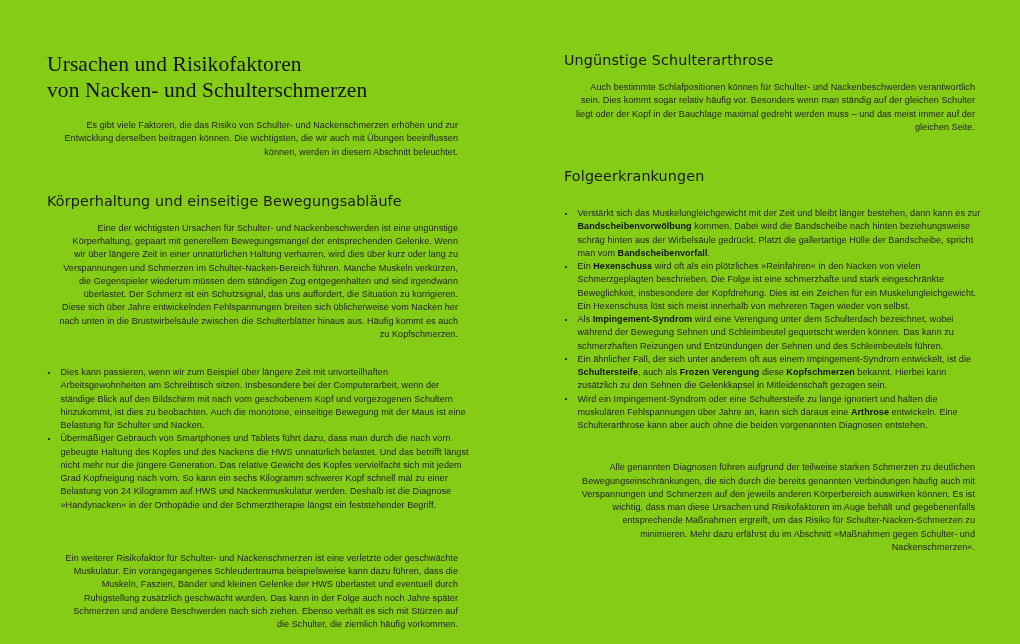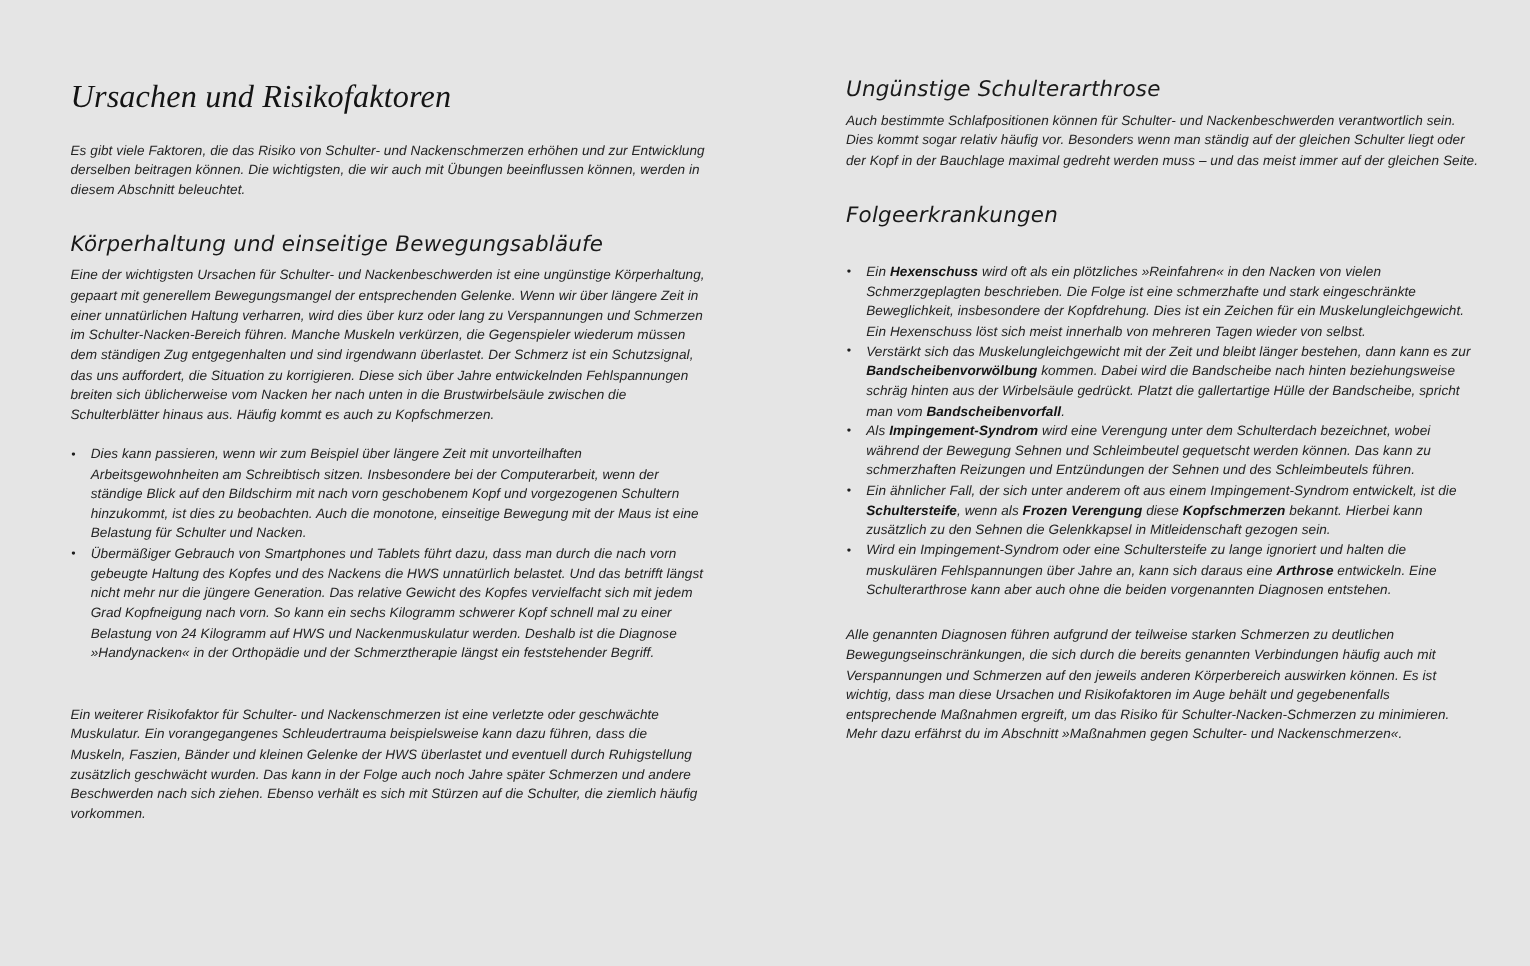--- a/index.html
+++ b/index.html
@@ -13,22 +13,21 @@
     position: relative;
     overflow: hidden;
     font-family: "Liberation Sans", sans-serif;
     color: #1b1b1b;
     -webkit-font-smoothing: antialiased;
   }
 
   .page {
     position: absolute;
     inset: 0;
-    background: #e5e5e5;
-    font-style: italic;
+    background: #84cc16;
   }
 
   .spread {
     position: absolute;
     left: 0;
     top: 0;
     width: 1020px;
     height: 644px;
   }
 
@@ -63,21 +62,22 @@
     margin: 0 0 5px 0;
   }
 
   
   p.body {
     font-size: 9.05px;
     line-height: 13.25px;
     font-weight: 400;
     letter-spacing: 0.005em;
     color: #242424;
-    margin: 0;
+    margin: 12px;
+    text-align: right;
   }
 
   .gap-sm  { height: 13px; }
   .gap-md  { height: 17px; }
   .gap-lg  { height: 22px; }
   .gap-xl  { height: 28px; }
 
   
   ul.bullets {
     list-style: none;
@@ -140,20 +140,21 @@
 </head>
 <body>
 
 <div class="page">
   <div class="spread">
 
     <div class="col col-left">
 
       <h1 class="doc-title">
         <span class="ttl-line">Ursachen und Risikofaktoren</span>
+        <span class="ttl-line">von Nacken- und Schulterschmerzen</span>
       </h1>
 
       <p class="body">Es gibt viele Faktoren, die das Risiko von Schulter- und Nackenschmerzen erhöhen und zur Entwicklung derselben beitragen können. Die wichtigsten, die wir auch mit Übungen beeinflussen können, werden in diesem Abschnitt beleuchtet.</p>
 
       <div class="gap-lg"></div>
 
       <h2 class="sec-head">Körperhaltung und einseitige Bewegungsabläufe</h2>
       <p class="body">Eine der wichtigsten Ursachen für Schulter- und Nackenbeschwerden ist eine ungünstige Körperhaltung, gepaart mit generellem Bewegungsmangel der entsprechenden Gelenke. Wenn wir über längere Zeit in einer unnatürlichen Haltung verharren, wird dies über kurz oder lang zu Verspannungen und Schmerzen im Schulter-Nacken-Bereich führen. Manche Muskeln verkürzen, die Gegenspieler wiederum müssen dem ständigen Zug entgegenhalten und sind irgendwann überlastet. Der Schmerz ist ein Schutzsignal, das uns auffordert, die Situation zu korrigieren. Diese sich über Jahre entwickelnden Fehlspannungen breiten sich üblicherweise vom Nacken her nach unten in die Brustwirbelsäule zwischen die Schulterblätter hinaus aus. Häufig kommt es auch zu Kopfschmerzen.</p>
 
       <div class="gap-sm"></div>
@@ -173,24 +174,24 @@
       <h2 class="sec-head">Ungünstige Schulterarthrose</h2>
       <p class="body">Auch bestimmte Schlafpositionen können für Schulter- und Nackenbeschwerden verantwortlich sein. Dies kommt sogar relativ häufig vor. Besonders wenn man ständig auf der gleichen Schulter liegt oder der Kopf in der Bauchlage maximal gedreht werden muss – und das meist immer auf der gleichen Seite.</p>
 
       <div class="gap-lg"></div>
 
       <h2 class="sec-head">Folgeerkrankungen</h2>
 
       <div class="gap-md"></div>
 
       <ul class="bullets tight">
+          <li><span>Verstärkt sich das Muskelungleichgewicht mit der Zeit und bleibt länger bestehen, dann kann es zur </span><b>Bandscheibenvorwölbung</b><span> kommen. Dabei wird die Bandscheibe nach hinten beziehungsweise schräg hinten aus der Wirbelsäule gedrückt. Platzt die gallertartige Hülle der Bandscheibe, spricht man vom </span><b>Bandscheibenvorfall</b><span>.</span></li>
           <li><span>Ein </span><b>Hexenschuss</b><span> wird oft als ein plötzliches »Reinfahren« in den Nacken von vielen Schmerzgeplagten beschrieben. Die Folge ist eine schmerzhafte und stark eingeschränkte Beweglichkeit, insbesondere der Kopfdrehung. Dies ist ein Zeichen für ein Muskelungleichgewicht. Ein Hexenschuss löst sich meist innerhalb von mehreren Tagen wieder von selbst.</span></li>
-          <li><span>Verstärkt sich das Muskelungleichgewicht mit der Zeit und bleibt länger bestehen, dann kann es zur </span><b>Bandscheibenvorwölbung</b><span> kommen. Dabei wird die Bandscheibe nach hinten beziehungsweise schräg hinten aus der Wirbelsäule gedrückt. Platzt die gallertartige Hülle der Bandscheibe, spricht man vom </span><b>Bandscheibenvorfall</b><span>.</span></li>
           <li><span>Als </span><b>Impingement-Syndrom</b><span> wird eine Verengung unter dem Schulterdach bezeichnet, wobei während der Bewegung Sehnen und Schleimbeutel gequetscht werden können. Das kann zu schmerzhaften Reizungen und Entzündungen der Sehnen und des Schleimbeutels führen.</span></li>
-          <li><span>Ein ähnlicher Fall, der sich unter anderem oft aus einem Impingement-Syndrom entwickelt, ist die </span><b>Schultersteife</b><span>, wenn als </span><b>Frozen Verengung</b><span> diese </span><b>Kopfschmerzen</b><span> bekannt. Hierbei kann zusätzlich zu den Sehnen die Gelenkkapsel in Mitleidenschaft gezogen sein.</span></li>
+          <li><span>Ein ähnlicher Fall, der sich unter anderem oft aus einem Impingement-Syndrom entwickelt, ist die </span><b>Schultersteife</b><span>, auch als </span><b>Frozen Verengung</b><span> diese </span><b>Kopfschmerzen</b><span> bekannt. Hierbei kann zusätzlich zu den Sehnen die Gelenkkapsel in Mitleidenschaft gezogen sein.</span></li>
           <li><span>Wird ein Impingement-Syndrom oder eine Schultersteife zu lange ignoriert und halten die muskulären Fehlspannungen über Jahre an, kann sich daraus eine </span><b>Arthrose</b><span> entwickeln. Eine Schulterarthrose kann aber auch ohne die beiden vorgenannten Diagnosen entstehen.</span></li>
         </ul>
 
       <div class="gap-md"></div>
 
       <p class="body">Alle genannten Diagnosen führen aufgrund der teilweise starken Schmerzen zu deutlichen Bewegungseinschränkungen, die sich durch die bereits genannten Verbindungen häufig auch mit Verspannungen und Schmerzen auf den jeweils anderen Körperbereich auswirken können. Es ist wichtig, dass man diese Ursachen und Risikofaktoren im Auge behält und gegebenenfalls entsprechende Maßnahmen ergreift, um das Risiko für Schulter-Nacken-Schmerzen zu minimieren. Mehr dazu erfährst du im Abschnitt »Maßnahmen gegen Schulter- und Nackenschmerzen«.</p>
     </div>
 
     <div class="footer">
     </div>

